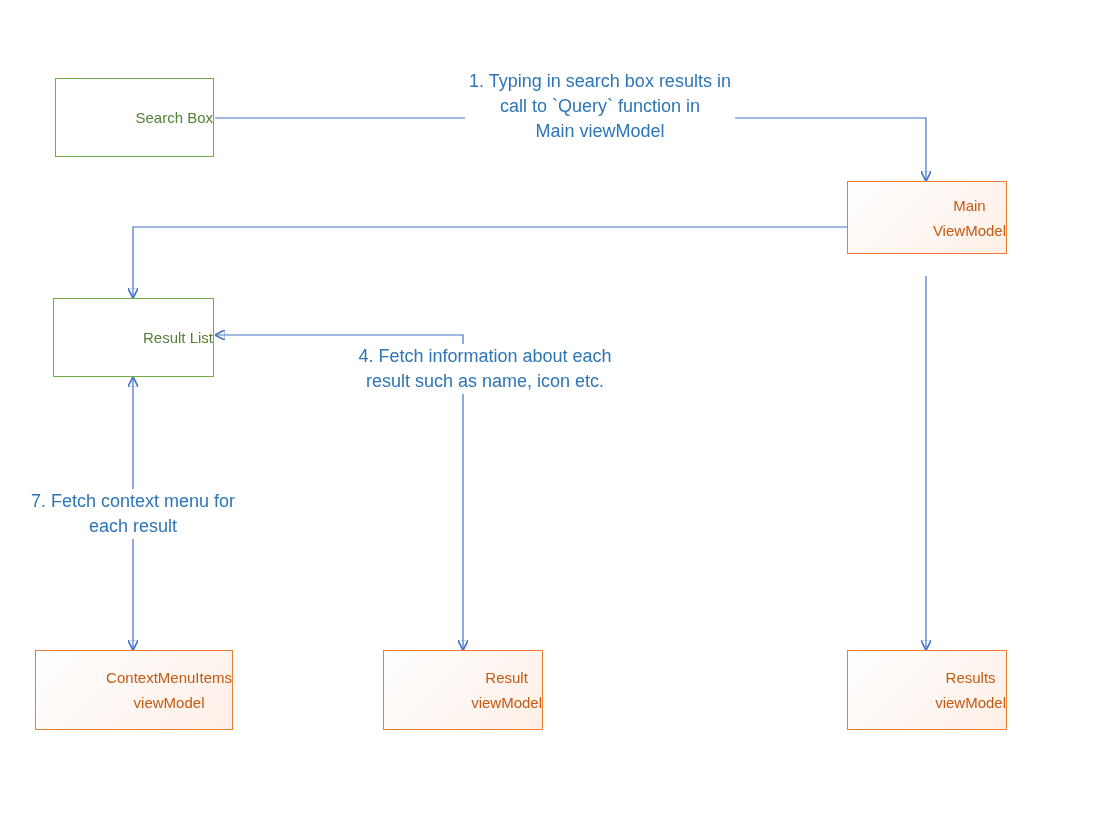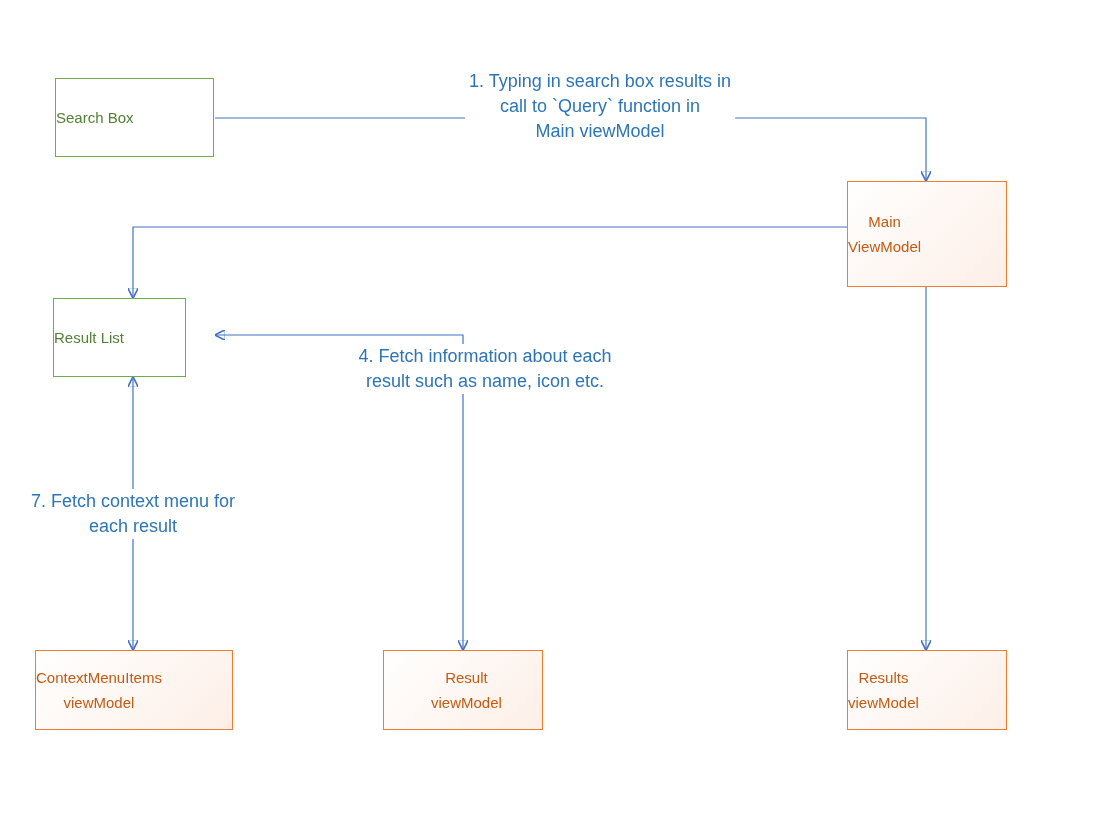--- a/index.html
+++ b/index.html
@@ -18,21 +18,21 @@
     width:1110px;height:820px;
     background:var(--canvas-bg);
     font-family:"Liberation Sans", sans-serif;
     overflow:hidden;
   }
   .connector-layer{position:absolute;left:0;top:0;width:1110px;height:820px;}
   .connector-layer path{fill:none;stroke:var(--blue-line);stroke-width:1.2;}
   .node{
     position:absolute;
     box-sizing:border-box;
-    display:flex;align-items:center;justify-content:flex-start;
+    display:flex;align-items:center;justify-content:flex-end;
     text-align:center;
     font-size:15px;line-height:25px;
     white-space:pre-line;
     background:#fff;
   }
   .node.green{
     border:1px solid var(--green-border);
     color:var(--green-text);
   }
   .node.orange{
@@ -66,26 +66,26 @@
     <path d="M926,276 L926,649" marker-end="url(#arrow)"></path>
     <path d="M847,227 L133,227 L133,297" marker-end="url(#arrow)"></path>
     <path d="M463,649 L463,335 L216,335" marker-start="url(#arrow)" marker-end="url(#arrow)"></path>
     <path d="M133,378 L133,649" marker-start="url(#arrow)" marker-end="url(#arrow)"></path>
   </svg>
 
   <div class="node green" style="left:55px;top:78px;width:159px;height:79px;">
     <span>Search Box</span>
   </div>
 
-  <div class="node orange" style="left:847px;top:181px;width:160px;height:106px;">
+  <div class="node orange" style="left:847px;top:181px;width:160px;height:73px;">
     <span>Main
 ViewModel</span>
   </div>
 
-  <div class="node green" style="left:53px;top:298px;width:133px;height:79px;">
+  <div class="node green" style="left:53px;top:298px;width:161px;height:79px;">
     <span>Result List</span>
   </div>
 
   <div class="node orange" style="left:35px;top:650px;width:198px;height:80px;">
     <span>ContextMenuItems
 viewModel</span>
   </div>
 
   <div class="node orange" style="left:383px;top:650px;width:160px;height:80px;padding-left:47px;">
     <span>Result

